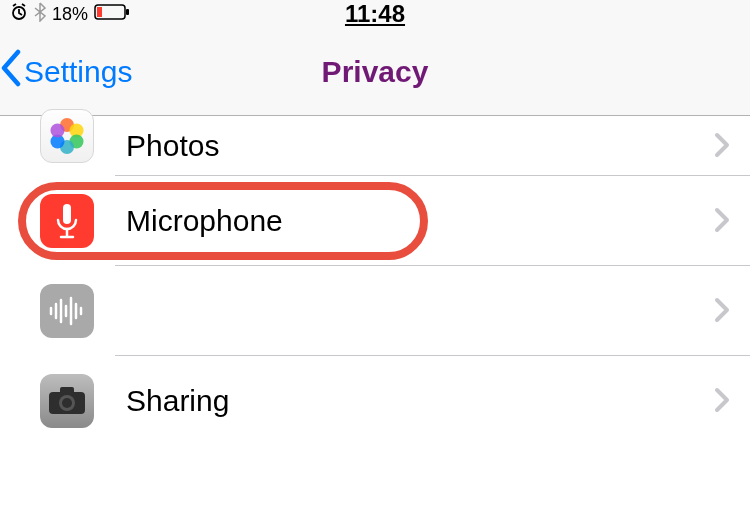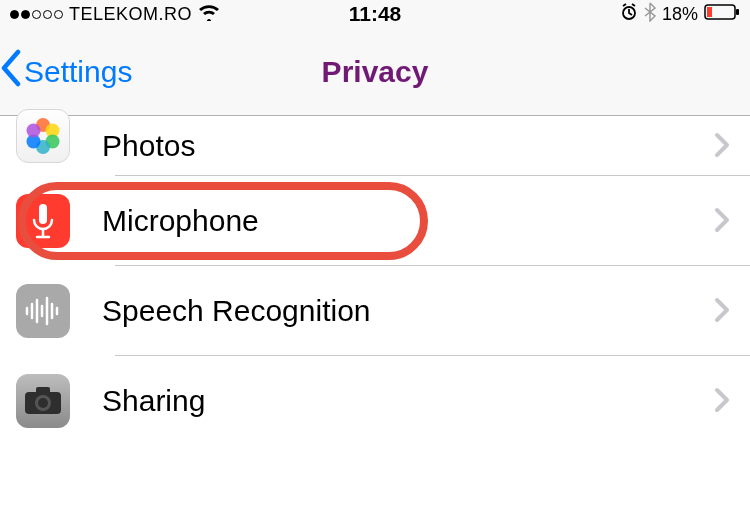--- a/index.html
+++ b/index.html
@@ -20,21 +20,21 @@
     padding: 0 10px;
     font-size: 18px;
     color: #000;
   }
   .status-left { display: flex; align-items: center; gap: 6px; }
   .status-right { display: flex; align-items: center; gap: 6px; }
   .signal-dots { display: flex; gap: 2px; align-items: center; }
   .dot { width: 9px; height: 9px; border-radius: 50%; border: 1px solid #000; }
   .dot.filled { background: #000; }
   .carrier { font-size: 18px; letter-spacing: 0.5px; }
-  .time { font-size: 21px; font-weight: 600; position: absolute; left: 50%; transform: translateX(-50%); }
+  .time { font-size: 24px; font-weight: 600; position: absolute; left: 50%; transform: translateX(-50%); text-decoration: underline; }
   .battery-text { font-size: 18px; }
 
   .nav-bar {
     height: 88px;
     background: #f8f8f8;
     border-bottom: 1px solid #b2b2b2;
     display: flex;
     align-items: center;
     position: relative;
   }
@@ -54,21 +54,21 @@
     font-weight: 600;
     color: #701a75;
   }
 
   .list { background: #fff; }
   .row {
     display: flex;
     align-items: center;
     height: 90px;
     position: relative;
-    padding-left: 16px;
+    padding-left: 40px;
     justify-content: space-between;
   }
   .row.first { height: 60px; }
   .row .icon-box {
     width: 54px;
     height: 54px;
     border-radius: 12px;
     display: flex;
     align-items: center;
     justify-content: center;
@@ -114,35 +114,20 @@
   .icon-microphone { background: #ff3b30; }
   .icon-speech { background: #a9a9a9; }
   .icon-camera { background: linear-gradient(#bdbdbd, #8a8a8a); }
 
   .icon-box svg { display: block; }
 </style>
 </head>
 <body>
 
 <div class="status-bar">
-  <div class="status-left">
-    <span class="signal-dots">
-      <span class="dot filled"></span>
-        <span class="dot filled"></span>
-        <span class="dot"></span>
-        <span class="dot"></span>
-        <span class="dot"></span>
-    </span>
-    <span class="carrier">TELEKOM.RO</span>
-    <span>
-      <svg width="22" height="18" viewBox="0 0 22 18">
-          <path d="M11 16 a2 2 0 1 0 0.001 0 M5 10 a9 9 0 0 1 12 0 l-2 2 a6 6 0 0 0 -8 0 z M1 6 a15 15 0 0 1 20 0 l-2 2 a12 12 0 0 0 -16 0 z" fill="#000"></path>
-        </svg>
-    </span>
-  </div>
   <span class="time">11:48</span>
   <div class="status-right">
     <span>
       <svg width="18" height="18" viewBox="0 0 18 18">
           <circle cx="9" cy="10" r="6" fill="none" stroke="#000" stroke-width="1.8"></circle>
           <path d="M9 6 v4 l3 2" stroke="#000" stroke-width="1.8" fill="none"></path>
           <path d="M3 3 l3 -2 M15 3 l-3 -2" stroke="#000" stroke-width="1.8"></path>
         </svg>
     </span>
     <span>
@@ -224,21 +209,20 @@
           <line x1="6" y1="12" x2="6" y2="18"></line>
           <line x1="11" y1="8" x2="11" y2="22"></line>
           <line x1="16" y1="4" x2="16" y2="26"></line>
           <line x1="21" y1="10" x2="21" y2="20"></line>
           <line x1="26" y1="2" x2="26" y2="28"></line>
           <line x1="31" y1="8" x2="31" y2="22"></line>
           <line x1="36" y1="12" x2="36" y2="18"></line>
         </g>
       </svg>
     </div>
-    <div class="label">Speech Recognition</div>
     <div class="chevron">
       <svg width="16" height="26" viewBox="0 0 16 26">
           <polyline points="3,3 13,13 3,23" fill="none" stroke="#c7c7cc" stroke-width="4" stroke-linecap="round" stroke-linejoin="round"></polyline>
         </svg>
     </div>
     <div class="separator"></div>
   </div>
 
   <div class="row">
     <div class="icon-box icon-camera">

